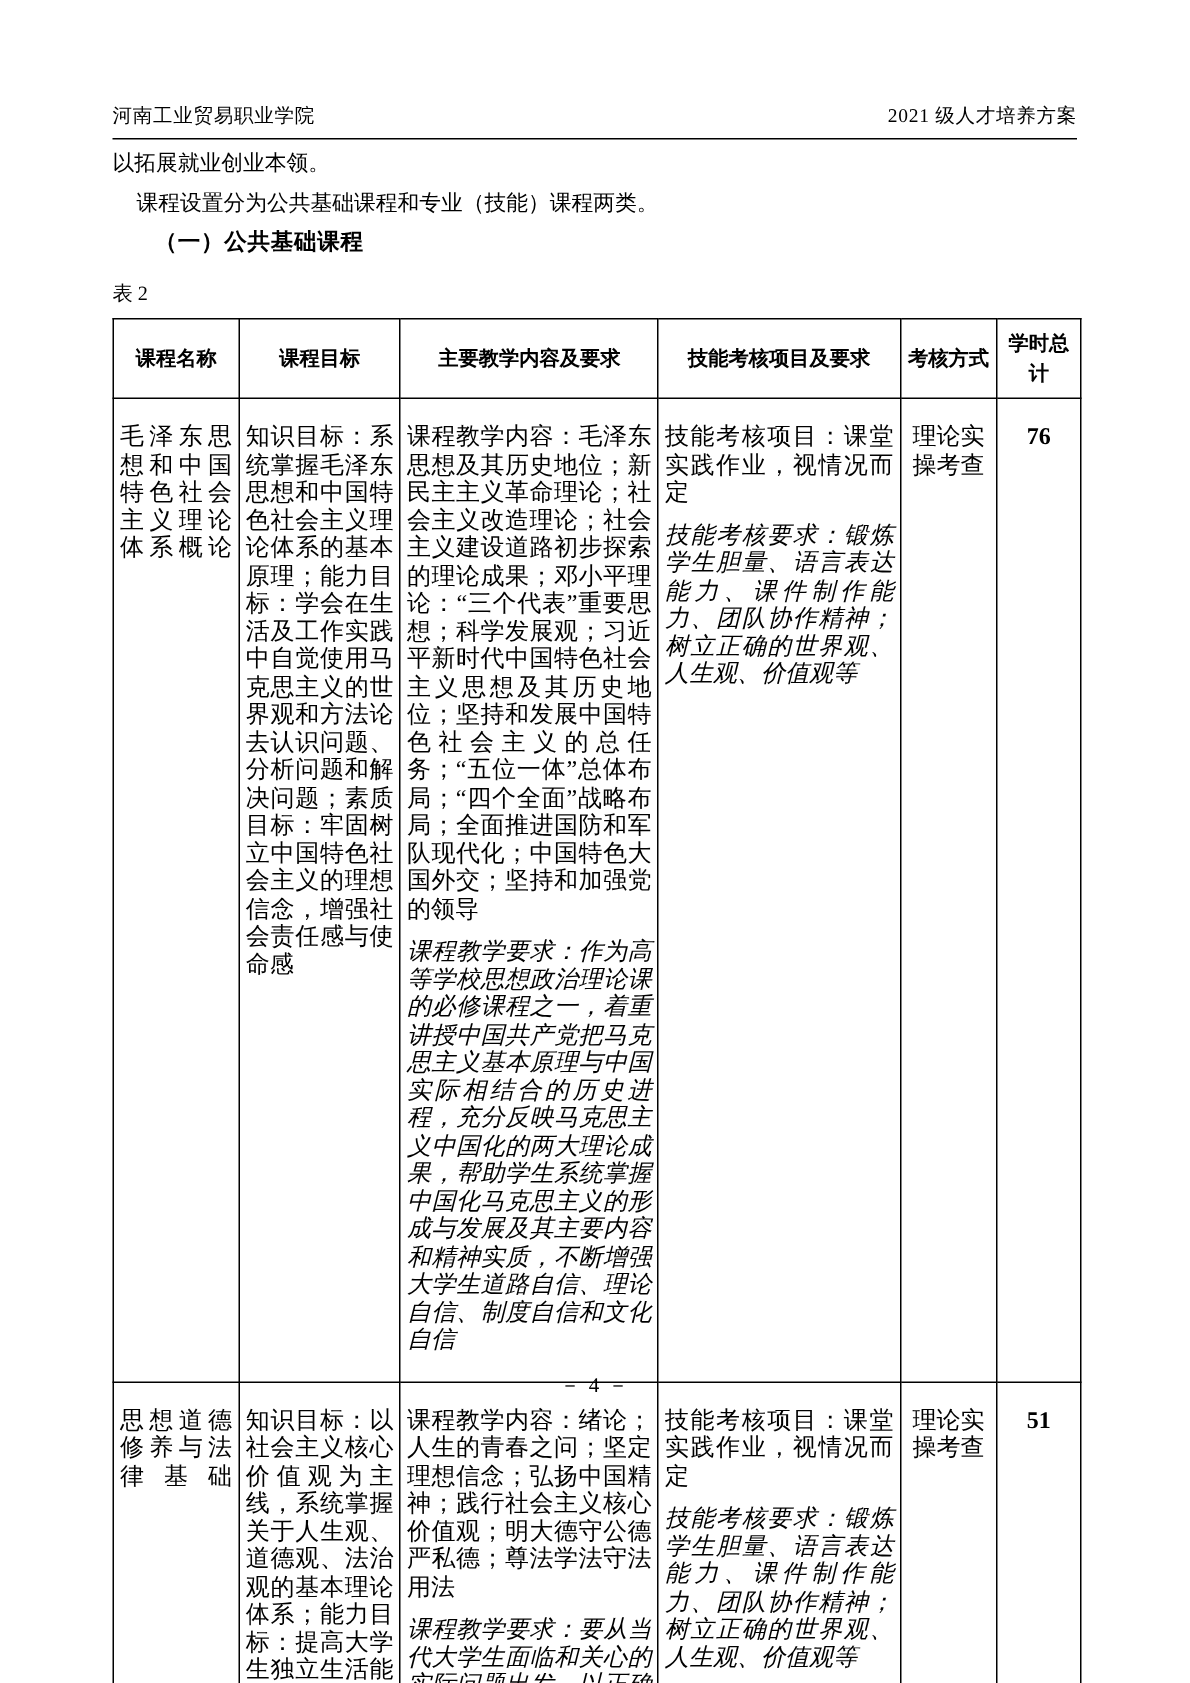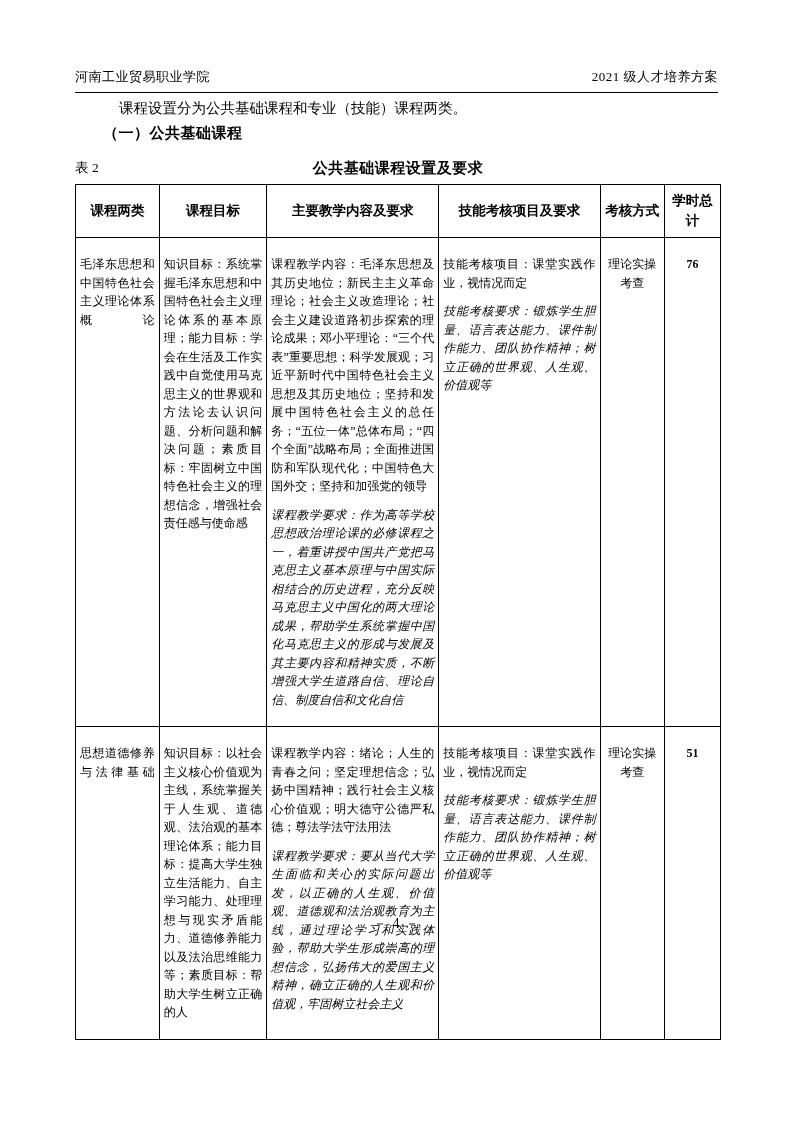--- a/index.html
+++ b/index.html
@@ -53,21 +53,21 @@
     margin: 0 0 2px 0;
   }
   .section-title {
     font-size: 15.5px;
     font-weight: bold;
     margin: 10px 0 6px 28px;
     letter-spacing: 0.5px;
   }
   .para {
     font-size: 14.5px;
-    margin: 0 0 4px 44px;
+    margin: 0 0 4px 16px;
     line-height: 24px;
   }
   .subsection-title {
     font-size: 15px;
     font-weight: bold;
     margin: 4px 0 8px 28px;
     letter-spacing: 0.5px;
   }
   .table-caption-row {
     position: relative;
@@ -89,21 +89,21 @@
   table.course-table {
     border-collapse: collapse;
     width: 100%;
     margin-top: 3px;
     table-layout: fixed;
   }
   table.course-table td, table.course-table th {
     border: 1px solid #000;
     vertical-align: top;
     padding: 17px 4px;
-    font-size: 12px;
+    font-size: 16px;
     line-height: 18.5px;
     font-family: "Liberation Serif", "DejaVu Serif", serif;
   }
   table.course-table thead th {
     text-align: center;
     vertical-align: middle;
     font-weight: bold;
     font-size: 13.5px;
     padding: 6px 3px;
     line-height: 20px;
@@ -154,43 +154,43 @@
 
 <div class="page">
 
   <div class="header">
     <div class="header-left">河南工业贸易职业学院</div>
     <div class="header-right">2021 级人才培养方案</div>
   </div>
 
   <div class="content">
 
+    <p class="body-line">以拓展就业创业本领。</p>
 
 
     <p class="para">课程设置分为公共基础课程和专业（技能）课程两类。</p>
 
     <h3 class="subsection-title">（一）公共基础课程</h3>
 
     <div class="table-caption-row">
       <span class="table-label">表 2</span>
-      <div class="table-title">公共基础课程设置及要求</div>
     </div>
 
     <table class="course-table">
       <colgroup>
         <col class="col-name">
         <col class="col-goal">
         <col class="col-content">
         <col class="col-skill">
         <col class="col-assess">
         <col class="col-hours">
       </colgroup>
       <thead>
         <tr>
-          <th>课程两类</th>
+          <th>课程名称</th>
           <th>课程目标</th>
           <th>主要教学内容及要求</th>
           <th>技能考核项目及要求</th>
           <th>考核方式</th>
           <th>学时总计</th>
         </tr>
       </thead>
       <tbody>
         <tr>
           <td class="c-name">毛泽东思想和中国特色社会主义理论体系概论</td>

